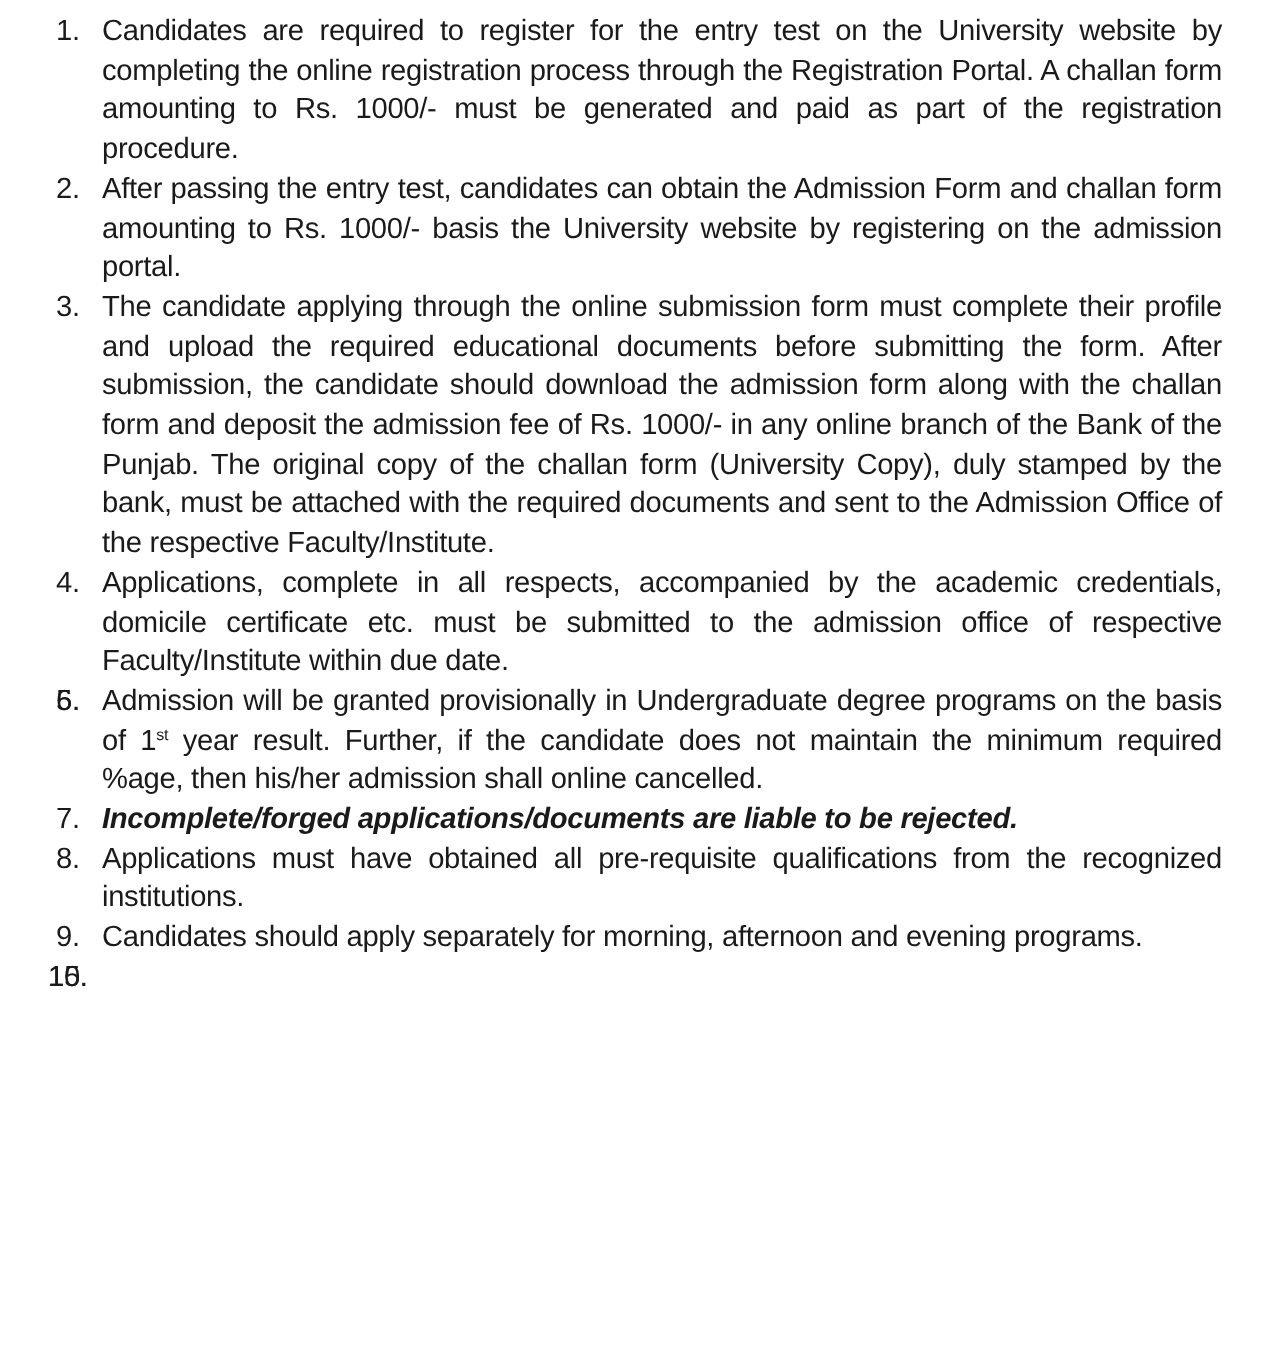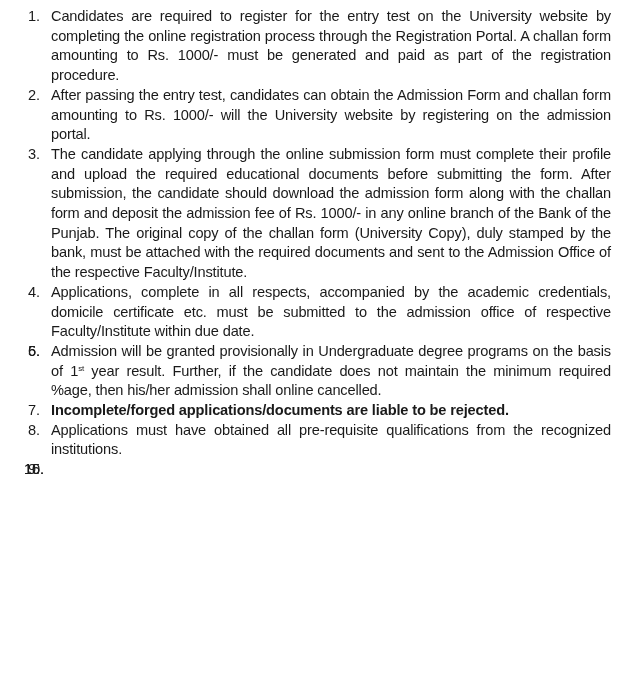--- a/index.html
+++ b/index.html
@@ -40,35 +40,35 @@
     top: 0;
     width: 27px;
     text-align: left;
     padding-left: 4px;
     box-sizing: border-box;
   }
   ol.rules li.two-digit .num {
     padding-left: 0;
   }
   .b { font-weight: normal; }
-  .bi { font-weight: bold; }
+  .bi { font-weight: bold; font-style: italic; }
   sup { font-size: 8px; line-height: 0; vertical-align: 5px; margin-top: 20px; }
 </style>
 </head>
 <body>
 
 <div class="doc">
   <ol class="rules">
 
     <li>
       <span class="num">1.</span><span>Candidates are required to register for the entry test on the University website by completing the online registration process through the </span><span class="b">Registration Portal</span><span>. A challan form amounting to </span><span class="b">Rs. 1000/-</span><span> must be generated and paid as part of the registration procedure.</span>
     </li>
 
     <li>
-      <span class="num">2.</span><span>After passing the entry test, candidates can obtain the Admission Form and challan form amounting to </span><span class="b">Rs. 1000/-</span><span> will the University website by registering on the </span><span class="b">admission portal.</span>
+      <span class="num">2.</span><span>After passing the entry test, candidates can obtain the Admission Form and challan form amounting to </span><span class="b">Rs. 1000/-</span><span> basis the University website by registering on the </span><span class="b">admission portal.</span>
     </li>
 
     <li>
       <span class="num">3.</span><span>The candidate applying through the online submission form must complete their profile and upload the required educational documents before submitting the form. After submission, the candidate should download the admission form along with the challan form and deposit the admission fee of </span><span class="b">Rs. 1000/-</span><span> in </span><span class="b">any online branch of the Bank of the Punjab</span><span>. The original copy of the challan form (University Copy), duly stamped by the bank, must be attached with the required documents and sent to the </span><span class="b">Admission Office of the respective Faculty/Institute</span><span>.</span>
     </li>
 
     <li>
       <span class="num">4.</span><span>Applications, complete in all respects, accompanied by the academic credentials, domicile certificate etc. must be submitted to the </span><span class="b">admission office of respective Faculty/Institute within due date.</span>
     </li>
 
@@ -82,21 +82,21 @@
 
     <li>
       <span class="num">7.</span><span class="bi">Incomplete/forged applications/documents are liable to be rejected.</span>
     </li>
 
     <li>
       <span class="num">8.</span><span>Applications must have obtained all pre-requisite qualifications from the recognized institutions.</span>
     </li>
 
     <li>
-      <span class="num">9.</span>
+      <span class="num">9.</span><span>Candidates should apply separately for morning, afternoon and evening programs.</span>
     </li>
 
     <li class="two-digit">
       <span class="num">10.</span>
     </li>
 
     <li class="two-digit">
       <span class="num">15.</span>
     </li>
 

